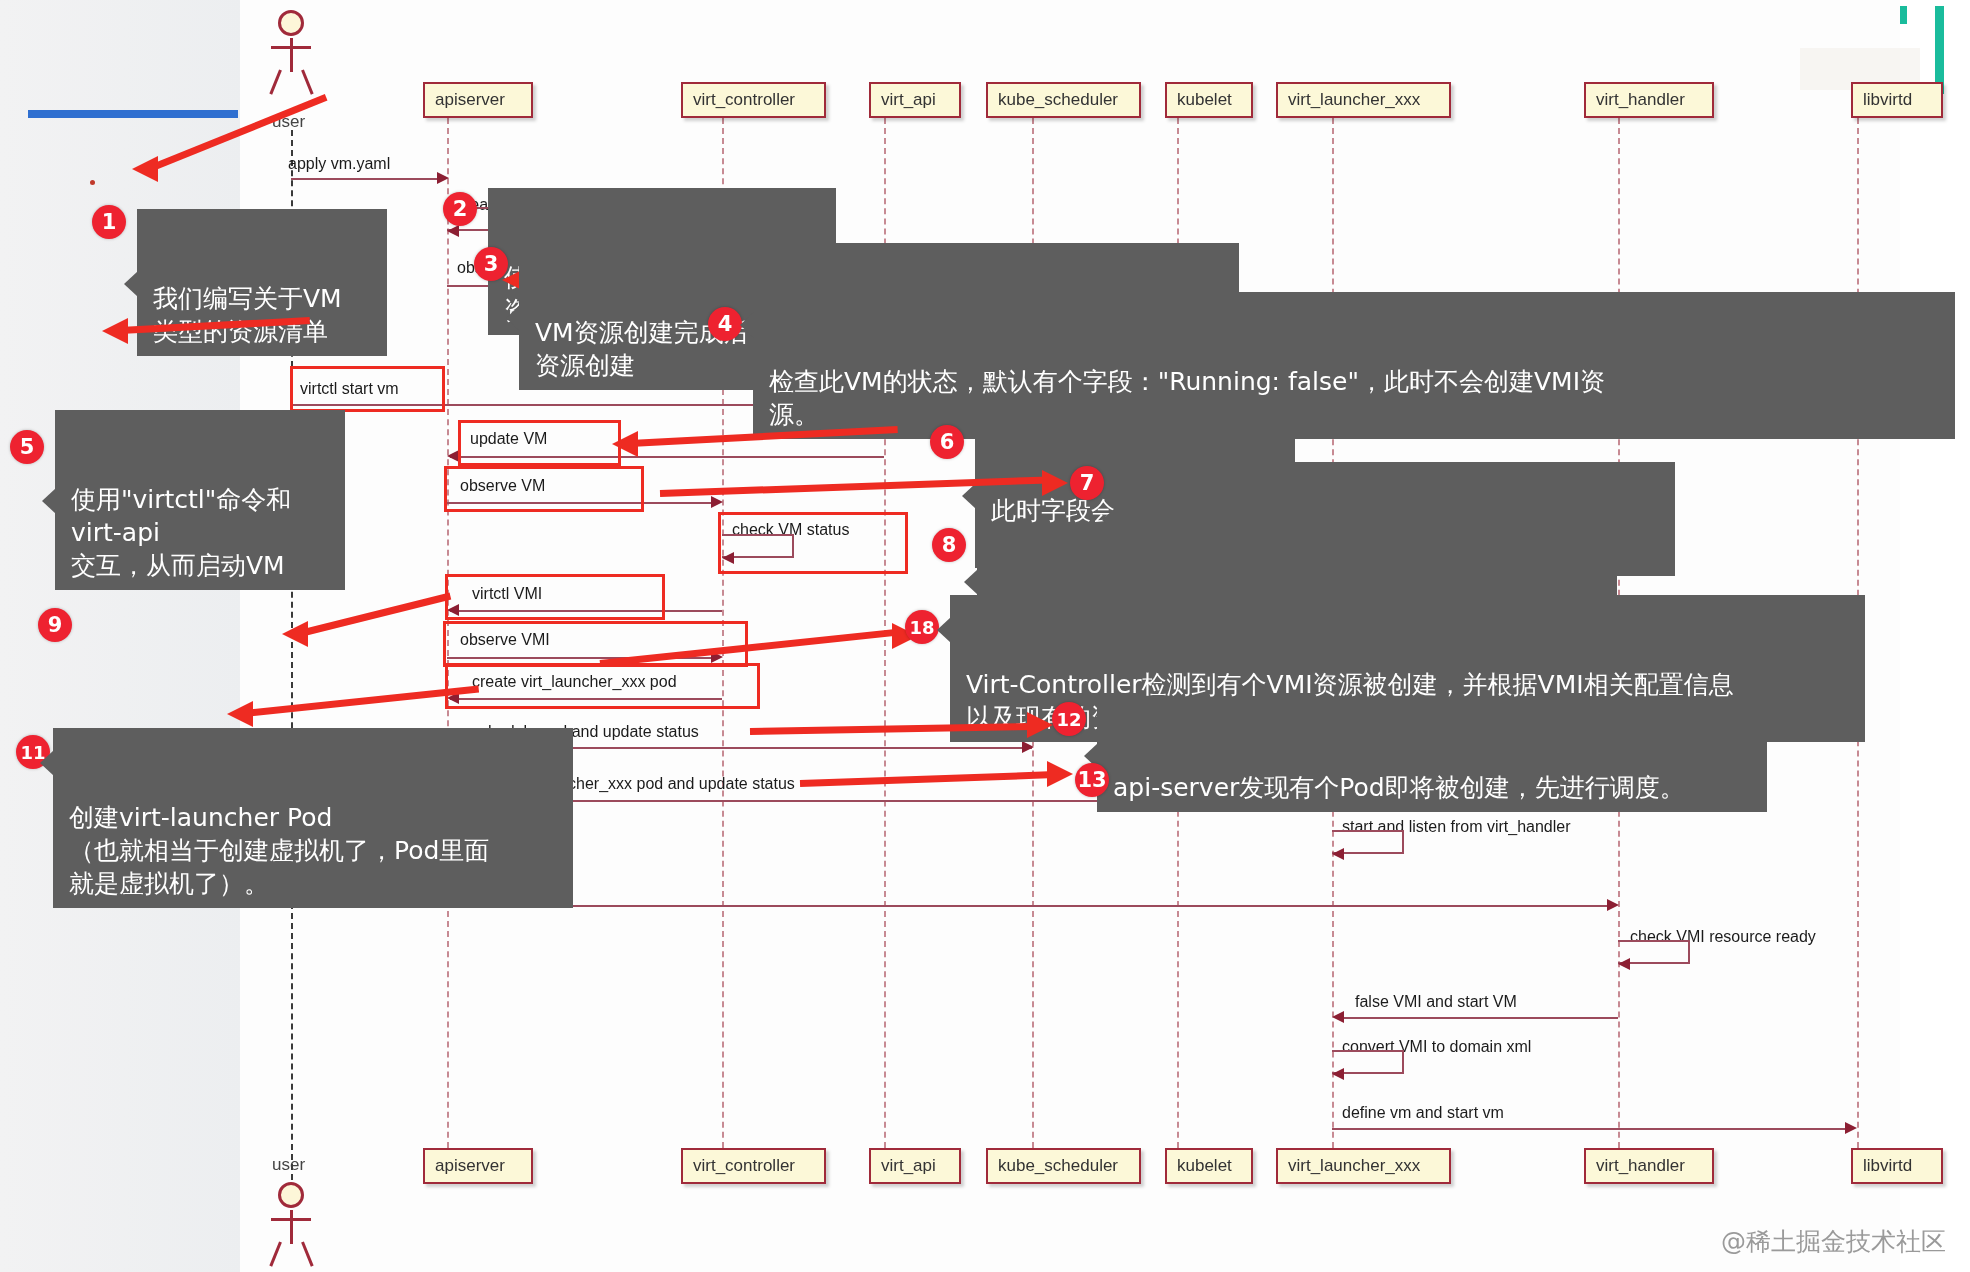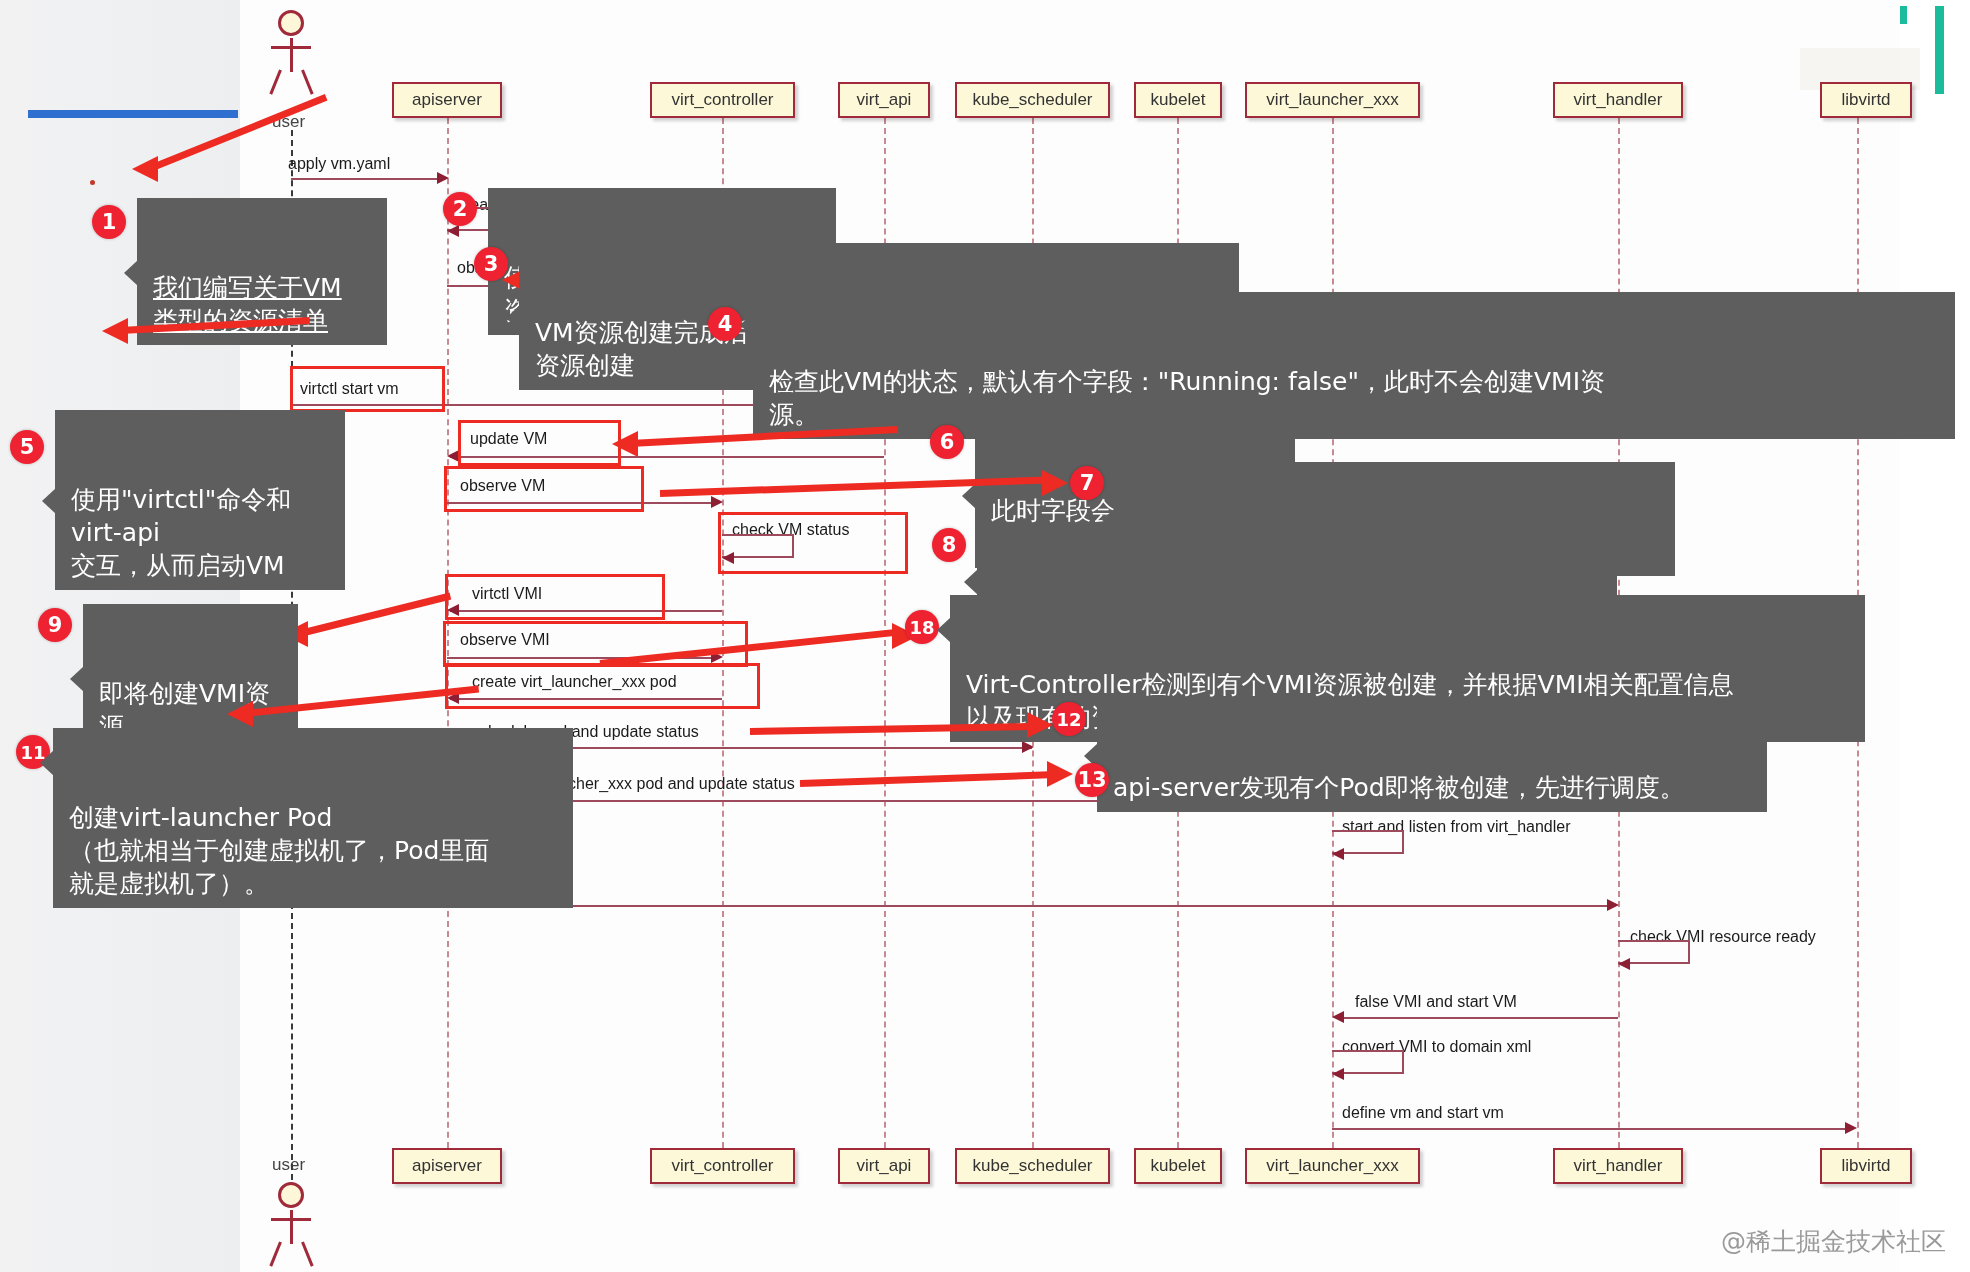--- a/index.html
+++ b/index.html
@@ -52,21 +52,22 @@
   
   .pbox {
     position:absolute;
     background:#fcf8d8;
     border:2px solid #a02a3a;
     color:#333;
     font-size:17px;
     padding:6px 10px;
     white-space:nowrap;
     box-shadow:3px 3px 3px rgba(0,0,0,.18);
-    text-align:center;
+    text-align:left;
+    margin-left:31px;
   }
   
   .lifeline {
     position:absolute; width:0; border-left:2px dashed #c78a93;
   }
   .lifeline.black { border-left:2px dashed #3a3a3a; }
 
   
   .msg-line { position:absolute; height:0; border-top:2px solid #9c4a5c; }
   .msg-label { position:absolute; font-size:16px; color:#1b1b1b; white-space:nowrap;
@@ -284,21 +285,21 @@
 
   <div class="msg-label" style="left:1342px;top:1104px;">define vm and start vm</div>
   <div class="msg-line" style="left:1332px;top:1128px;width:515px;"></div>
   <div class="arrow-r" style="left:1845px;top:1122px;"></div>
 
   <div class="redarrow" style="left:150px;top:165px;">
     <div class="shaft" style="width:190px; transform:rotate(-22deg);"></div>
     <div class="head2 head-left" style="left:-18px;top:-9px;"></div>
   </div>
   <div class="badge" style="left:92px;top:205px;">1</div>
-  <div class="callout" style="left:137px;top:198px;width:250px;text-decoration:underline;">
+  <div class="callout" style="left:137px;top:209px;width:250px;">
     <div class="beak"></div>
     <span>我们编写关于VM
 类型的资源清单</span>
   </div>
 
   <div class="badge" style="left:443px;top:192px;">2</div>
   <div class="callout" style="left:488px;top:188px;width:348px;">
     <div class="beak"></div>
     <span>使用apply命令，去创建VM资源</span>
   </div>
@@ -355,24 +356,20 @@
   <div class="callout" style="left:977px;top:524px;width:640px;">
     <div class="beak"></div>
     <span>并且检查到，已经为"True"，表示可以创建VMI了。</span>
   </div>
 
   <div class="redarrow" style="left:300px;top:630px;">
     <div class="shaft" style="width:155px; transform:rotate(-14deg);"></div>
     <div class="head2 head-left" style="left:-18px;top:-9px;"></div>
   </div>
   <div class="badge" style="left:38px;top:608px;">9</div>
-  <div class="callout" style="left:83px;top:604px;width:215px;">
-    <div class="beak"></div>
-    <span>即将创建VMI资源</span>
-  </div>
 
   <div class="redarrow" style="left:600px;top:660px;">
     <div class="shaft" style="width:300px; transform:rotate(-6deg);"></div>
     <div class="head2 head-right" style="left:292px;top:-37px;"></div>
   </div>
   <div class="badge wide" style="left:905px;top:610px;">18</div>
   <div class="callout" style="left:950px;top:595px;width:915px;">
     <div class="beak" style="top:34px;"></div>
     <span>Virt-Controller检测到有个VMI资源被创建，并根据VMI相关配置信息
 以及现有的资源，从而创建virt-launcher Pod。</span>

